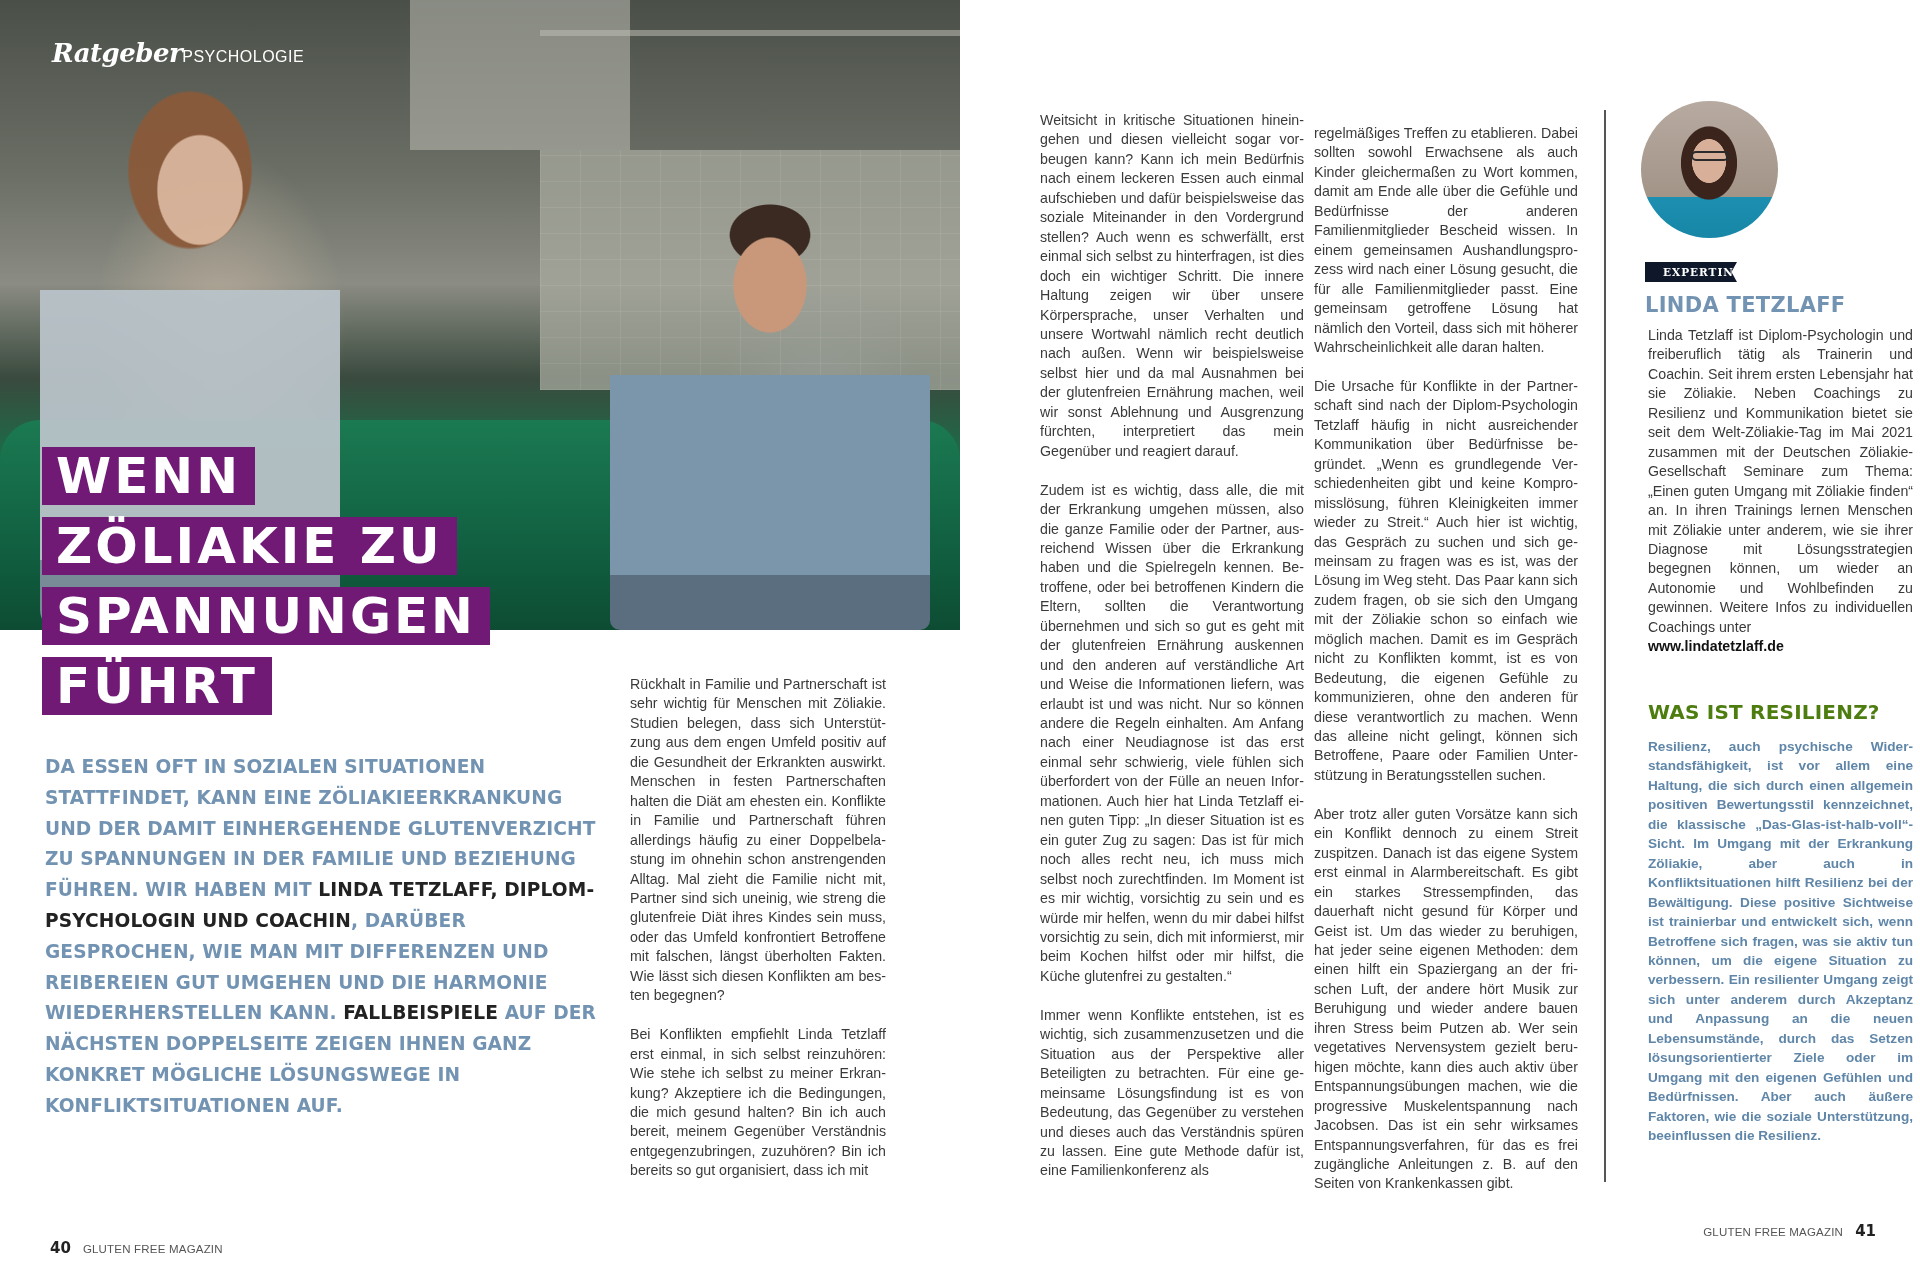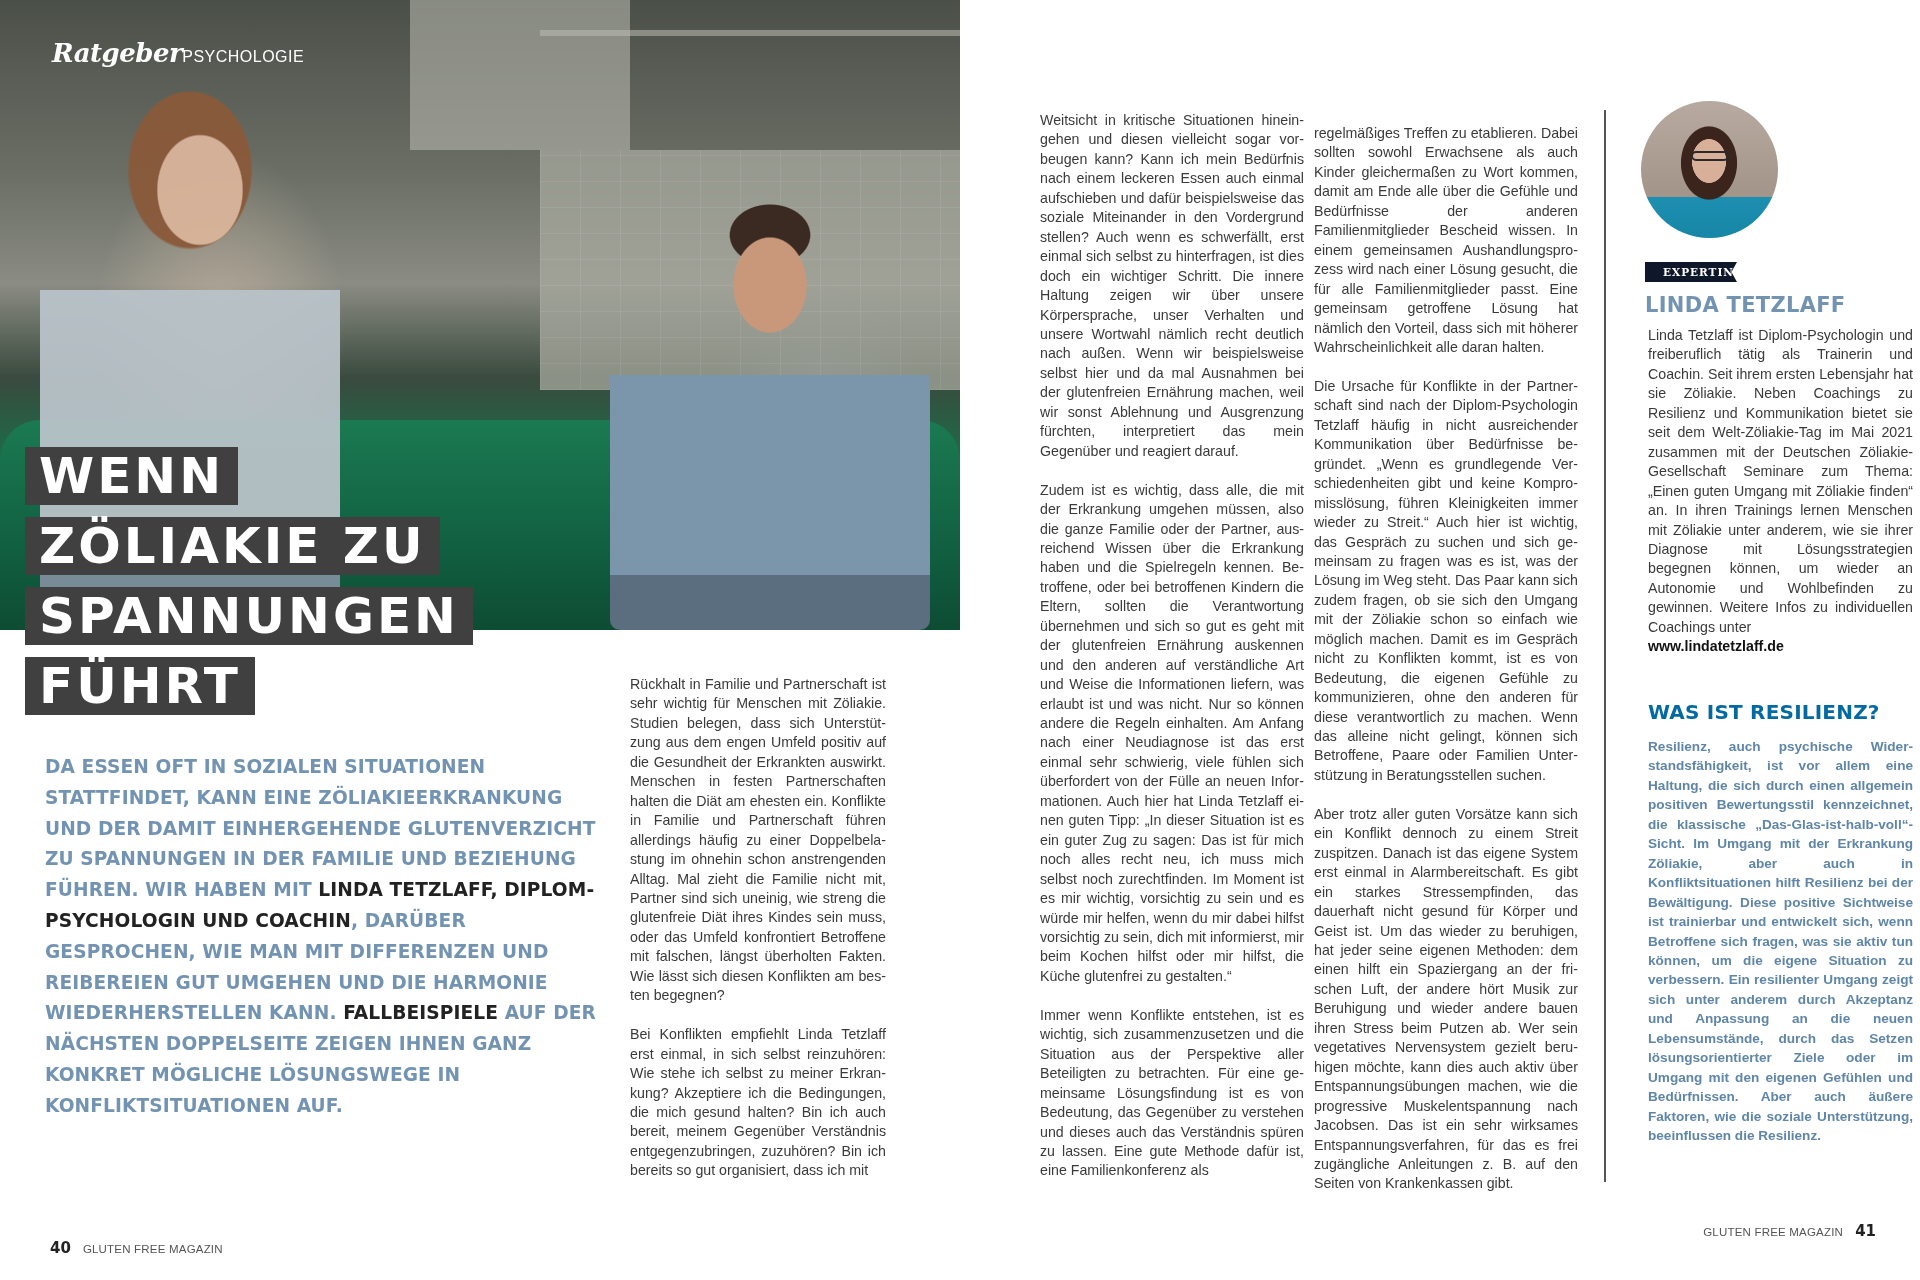--- a/index.html
+++ b/index.html
@@ -48,22 +48,22 @@
 
   .kicker {
     position: absolute; left: 52px; top: 38px; color: #fff;
     display: flex; align-items: baseline; gap: 0;
   }
   .kicker .script { font-family: "DejaVu Serif", serif; font-style: italic; font-weight: bold; font-size: 26px; letter-spacing: -0.5px; }
   .kicker .section { font-family: "Liberation Sans", sans-serif; font-size: 16px; letter-spacing: 0.5px; }
 
   
   .headline-line {
-    position: absolute; left: 25px; height: 58px;
-    background: #404040; color: #fff;
+    position: absolute; left: 42px; height: 58px;
+    background: #701a75; color: #fff;
     font-family: "DejaVu Sans", sans-serif; font-weight: bold;
     font-size: 50px; line-height: 58px; letter-spacing: 3px;
     padding: 0 14px;
     white-space: nowrap;
   }
 
   .intro {
     position: absolute; left: 45px; top: 752px; width: 560px;
     font-family: "DejaVu Sans", sans-serif; font-weight: bold;
     font-size: 18.6px; line-height: 30.8px; color: #7393b3;
@@ -99,21 +99,21 @@
   }
   .expert-name {
     position: absolute; left: 1645px; top: 293px;
     font-family: "DejaVu Sans", sans-serif; font-weight: bold; font-size: 21px; color: #7393b3; letter-spacing: 0.3px;
   }
   .bio { left: 1648px; top: 326px; width: 265px; }
   .bio .url { font-weight: bold; color: #111; display: block; text-align: left; }
 
   .box-title {
     position: absolute; left: 1648px; top: 700px;
-    font-family: "DejaVu Sans", sans-serif; font-weight: bold; font-size: 20px; color: #0369a1; letter-spacing: 0.2px;
+    font-family: "DejaVu Sans", sans-serif; font-weight: bold; font-size: 20px; color: #4d7c0f; letter-spacing: 0.2px;
   }
   .resilience { left: 1648px; top: 737px; width: 265px; color: #5f86a8; font-weight: bold; font-size: 13.6px; }
 
   .footer { position: absolute; top: 1222px; display: flex; align-items: baseline; gap: 12px; color: #555; }
   .footer .pagenum { font-family: "DejaVu Sans", sans-serif; font-weight: bold; font-size: 15px; color: #222; }
   .footer .mag { font-family: "Liberation Sans", sans-serif; font-size: 11.5px; letter-spacing: 0.2px; }
   .footer.left { left: 50px; margin-top: 17px; }
   .footer.right { right: 44px; }
 </style>
 </head>

